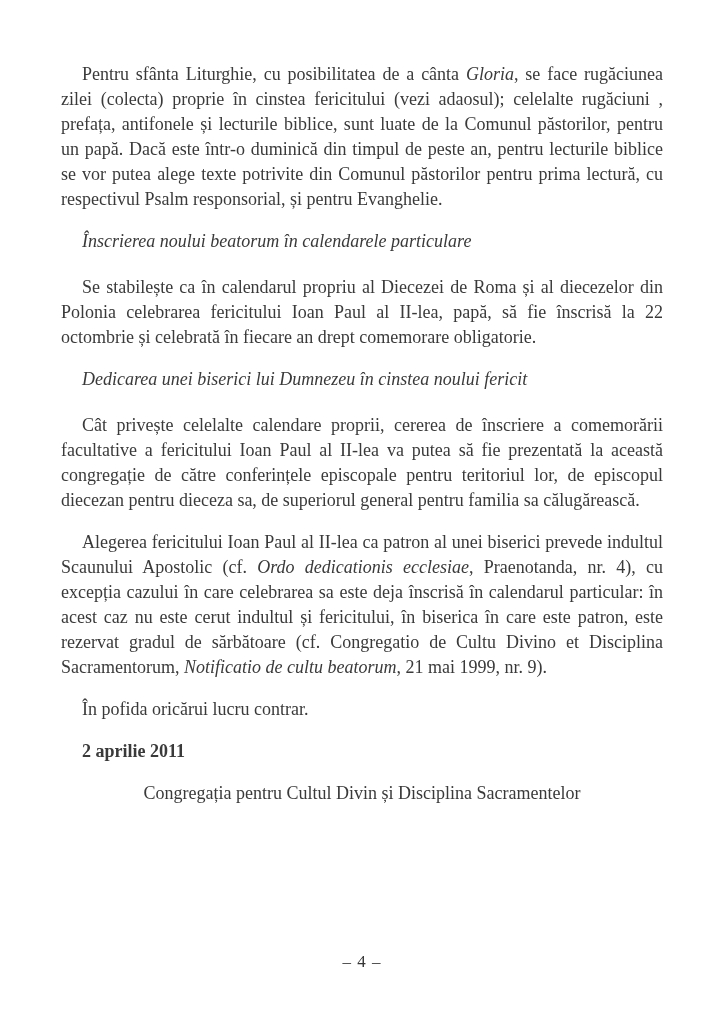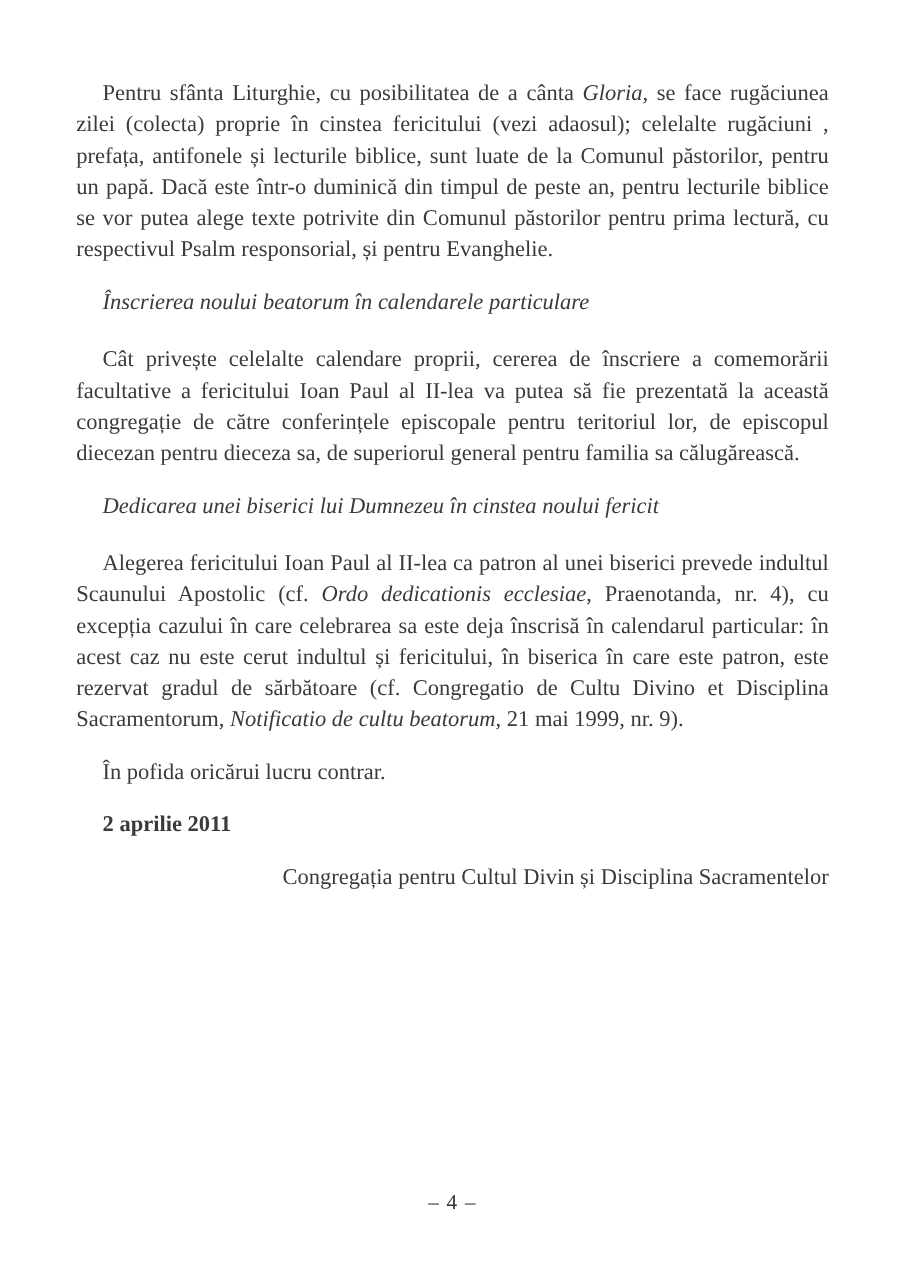--- a/index.html
+++ b/index.html
@@ -40,21 +40,21 @@
   .block.closing {
     text-indent: 21px;
     margin-top: 4px;
   }
   .block.date {
     text-indent: 21px;
     margin-top: 6px;
     font-weight: bold;
   }
   .block.signature {
-    text-align: right;
+    text-align: center;
     margin-top: 8px;
   }
   .block em {
     font-style: italic;
     margin-top: 37px;
   }
   .footer {
     position: absolute;
     left: 0;
     right: 0;
@@ -65,21 +65,22 @@
     color: #353535;
   }
 </style>
 </head>
 <body>
 
 <div class="page">
   <main class="content">
       <div class="block paragraph"><span>Pentru sfânta Liturghie, cu posibilitatea de a cânta </span><em>Gloria</em><span>, se face rugăciunea zilei (colecta) proprie în cinstea fericitului (vezi adaosul); celelalte rugăciuni&nbsp;, prefața, antifonele și lecturile biblice, sunt luate de la Comunul păstorilor, pentru un papă. Dacă este într-o duminică din timpul de peste an, pentru lecturile biblice se vor putea alege texte potrivite din Comunul păstorilor pentru prima lectură, cu respectivul Psalm responsorial, și pentru Evanghelie.</span></div>
       <div class="block heading"><em>Înscrierea noului beatorum în calendarele particulare</em></div>
+      <div class="block paragraph"><span>Se stabilește ca în calendarul propriu al Diecezei de Roma și al diecezelor din Polonia celebrarea fericitului Ioan Paul al II-lea, papă, să fie înscrisă la 22 octombrie și celebrată în fiecare an drept comemorare obligatorie.</span></div>
+      <div class="block heading"><em>Dedicarea unei biserici lui Dumnezeu în cinstea noului fericit</em></div>
       <div class="block paragraph"><span>Cât privește celelalte calendare proprii, cererea de înscriere a comemorării facultative a fericitului Ioan Paul al II-lea va putea să fie prezentată la această congregație de către conferințele episcopale pentru teritoriul lor, de episcopul diecezan pentru dieceza sa, de superiorul general pentru familia sa călugărească.</span></div>
-      <div class="block heading"><em>Dedicarea unei biserici lui Dumnezeu în cinstea noului fericit</em></div>
       <div class="block paragraph"><span>Alegerea fericitului Ioan Paul al II-lea ca patron al unei biserici prevede indultul Scaunului Apostolic (cf. </span><em>Ordo dedicationis ecclesiae</em><span>, Praenotanda, nr. 4), cu excepția cazului în care celebrarea sa este deja înscrisă în calendarul particular: în acest caz nu este cerut indultul și fericitului, în biserica în care este patron, este rezervat gradul de sărbătoare (cf. Congregatio de Cultu Divino et Disciplina Sacramentorum, </span><em>Notificatio de cultu beatorum</em><span>, 21 mai 1999, nr. 9).</span></div>
       <div class="block closing"><span>În pofida oricărui lucru contrar.</span></div>
       <div class="block date"><span>2 aprilie 2011</span></div>
       <div class="block signature"><span>Congregația pentru Cultul Divin și Disciplina Sacramentelor</span></div>
     </main>
   <div class="footer">– 4 –</div>
 </div>
 
 </body></html>

